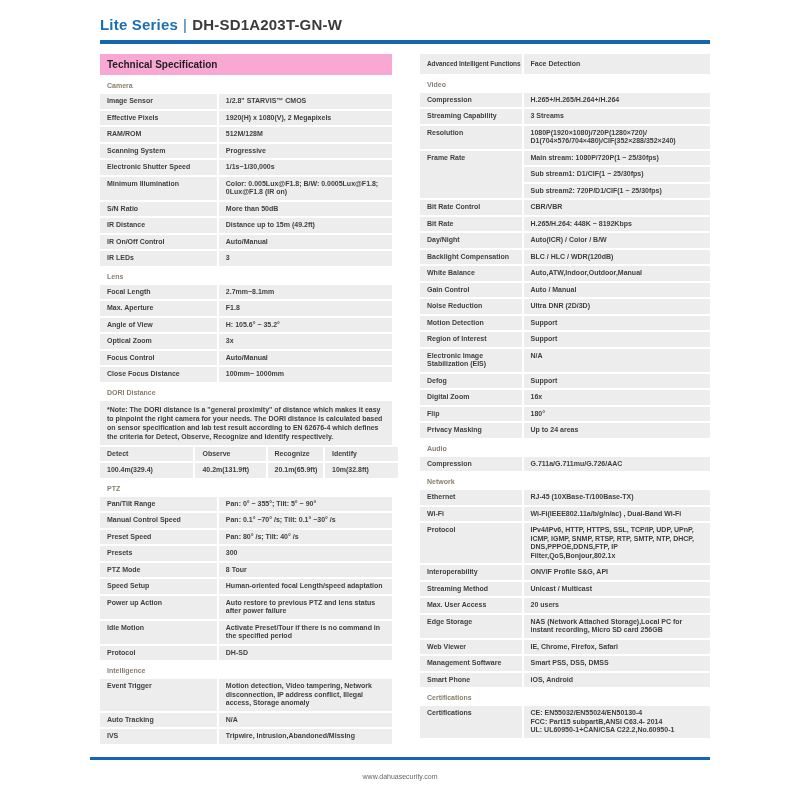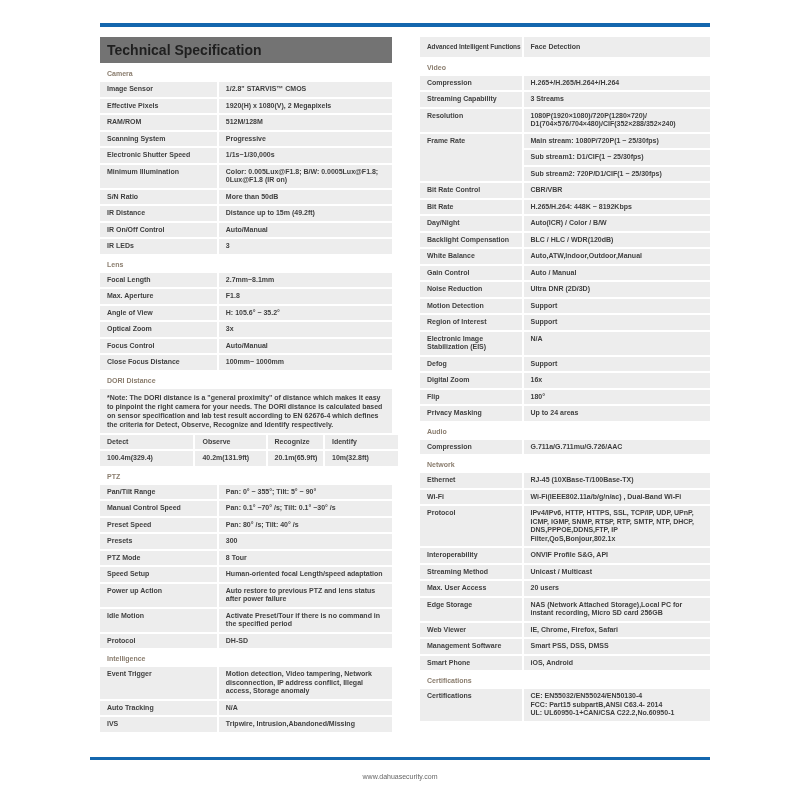--- a/index.html
+++ b/index.html
@@ -11,21 +11,21 @@
   .title{font-size:15px;font-weight:bold;letter-spacing:0.2px;}
   .title .series{color:#1a6eb4;}
   .title .sep{color:#1a6eb4;padding:0 5px;font-weight:normal;}
   .title .model{color:#3a3a3a;}
   .rule{height:4px;background:#1467ae;margin-top:7px;margin-bottom:10px;}
   .columns{display:flex;gap:28px;align-items:flex-start;}
   .col{box-sizing:border-box;}
   .col-left{width:292px;flex:none;}
   .col-right{width:290px;flex:none;}
   .spec-header{
-    background:#737373;color:#1f1f1f;font-size:14px;font-weight:bold;
+    background:#f9a8d4;color:#1f1f1f;font-size:10px;font-weight:bold;
     padding:5px 7px;margin-bottom:5px;
   }
   .section-heading{
     color:#8a7d6e;font-size:7px;font-weight:bold;margin:7px 0 5px 7px;
   }
   .rows{}
   .row{display:flex;gap:2px;margin-bottom:2px;}
   .cell{
     background:#ededed;font-size:7px;line-height:8.5px;font-weight:bold;
     padding:3px 7px;box-sizing:border-box;color:#3f3f3f;
@@ -46,20 +46,23 @@
   .dori-c0{width:32%;} .dori-c1{width:24%;} .dori-c2{width:19%;} .dori-c3{width:25%;}
   .multiline{white-space:pre-line;}
   .footer{position:absolute;left:90px;width:620px;top:757px;}
   .footer-rule{height:3px;background:#1467ae;}
   .footer-url{text-align:center;font-size:7px;color:#666;margin-top:13px;}
 </style>
 </head>
 <body>
 
 <div class="page">
+  <div class="title">
+    <span class="series">Lite Series</span><span class="sep">|</span><span class="model">DH-SD1A203T-GN-W</span>
+  </div>
   <div class="rule"></div>
 
   <div class="columns">
     <div class="col col-left">
       <div class="spec-header">Technical Specification</div>
       <div id="left-sections">
           <div class="section-heading">Camera</div>
           <div class="rows">
             <div class="row">
               <div class="cell lab">Image Sensor</div>

